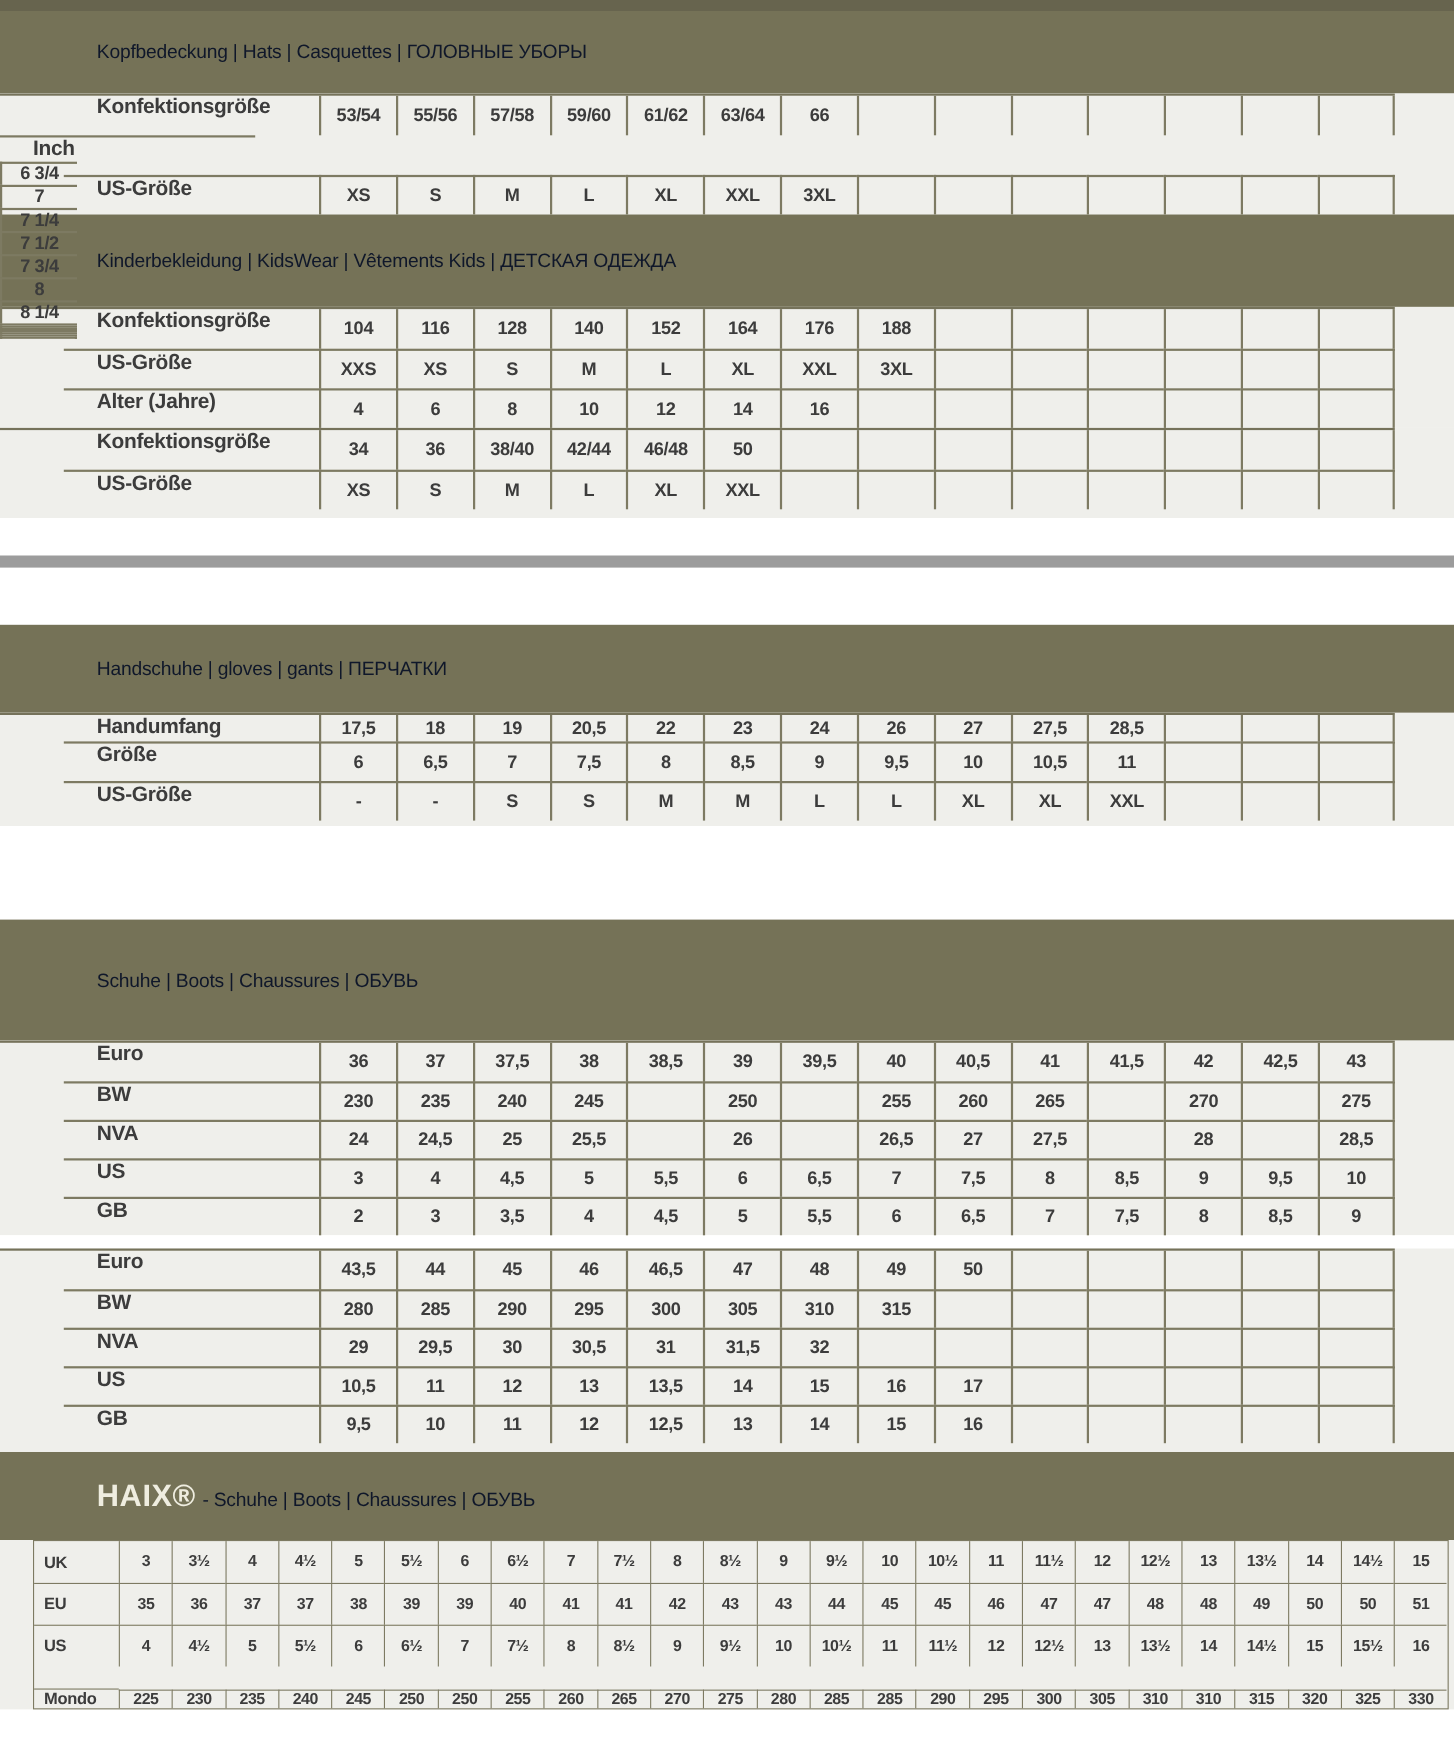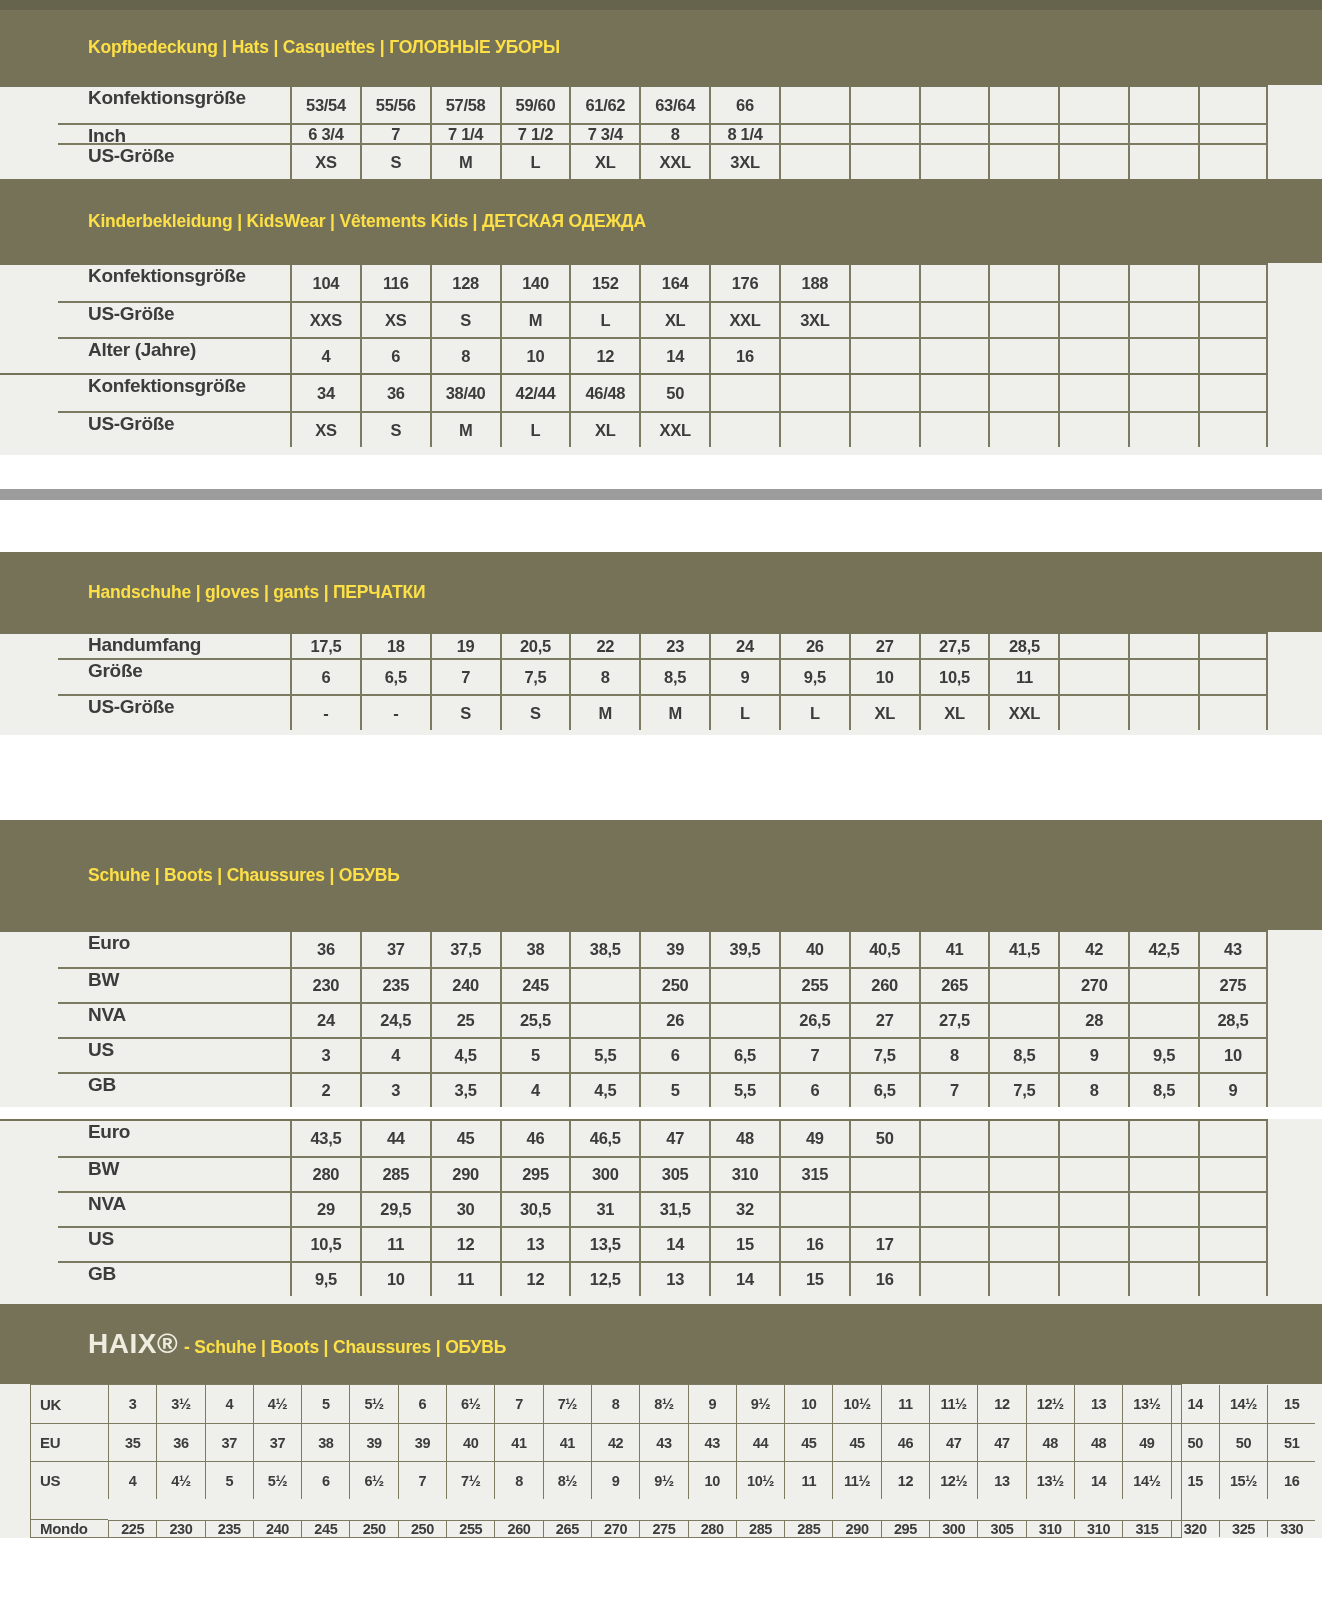--- a/index.html
+++ b/index.html
@@ -10,21 +10,21 @@
     -webkit-font-smoothing:antialiased;
   }
   #doc{width:1322px;}
   
   .band{
     background:#757257;display:flex;align-items:center;
     padding-left:88px;box-sizing:border-box;width:1322px;
   }
   .band.strip{border-top:10px solid #67644e;}
   .band .title{
-    color:#fde047;font-weight:bold;font-size:17.5px;letter-spacing:-0.2px;
+    color:#0f172a;font-weight:normal;font-size:17.5px;letter-spacing:-0.2px;
   }
   .band .brand{
     color:#efede0;font-weight:bold;font-size:28px;letter-spacing:0.5px;margin-right:6px;
   }
   .band .inner{display:flex;align-items:baseline;}
   
   .tablewrap{background:#efefeb;width:1322px;}
   .grid{width:1268px;border-top:2px solid #75725a;box-sizing:border-box;}
   .t-row{display:flex;}
   .t-spacer{width:58px;flex:none;}
@@ -39,21 +39,21 @@
   }
   .t-cell.last{border-right:2px solid #7d7a62;}
   .t-row.sep .t-label,.t-row.sep .t-cell{border-top:2px solid #7d7a62;}
   .padstrip{background:#efefeb;width:1322px;}
   
   .gap{background:#ffffff;width:1322px;}
   .divider{background:#ffffff;width:1322px;}
   .divider .bar{height:11px;background:#9c9c9c;width:1322px;}
   
   .hx-grid{
-    margin-left:30px;width:1152px;box-sizing:border-box;
+    margin-left:30px;width:1287px;box-sizing:border-box;
     border:1.5px solid #7d7a62;
   }
   .hx-row{display:flex;}
   .hx-label{
     width:77px;flex:none;display:flex;align-items:center;padding-left:9px;
     box-sizing:border-box;font-weight:bold;font-size:15px;color:#3c3c3c;letter-spacing:-0.3px;
   }
   .hx-cell{
     width:48.3px;flex:none;display:flex;align-items:center;justify-content:center;
     box-sizing:border-box;border-left:1.5px solid #7d7a62;
@@ -85,21 +85,21 @@
           <div class="t-cell">63/64</div>
           <div class="t-cell">66</div>
           <div class="t-cell"></div>
           <div class="t-cell"></div>
           <div class="t-cell"></div>
           <div class="t-cell"></div>
           <div class="t-cell"></div>
           <div class="t-cell"></div>
           <div class="t-cell last"></div>
         </div>
-        <div class="t-row sep" style="height: 20px;">
+        <div class="t-row sep" style="height: 36px; flex-direction: column;">
           <div class="t-spacer"></div>
           <div class="t-label">
             <span>Inch</span>
           </div>
           <div class="t-cell">6 3/4</div>
           <div class="t-cell">7</div>
           <div class="t-cell">7 1/4</div>
           <div class="t-cell">7 1/2</div>
           <div class="t-cell">7 3/4</div>
           <div class="t-cell">8</div>

